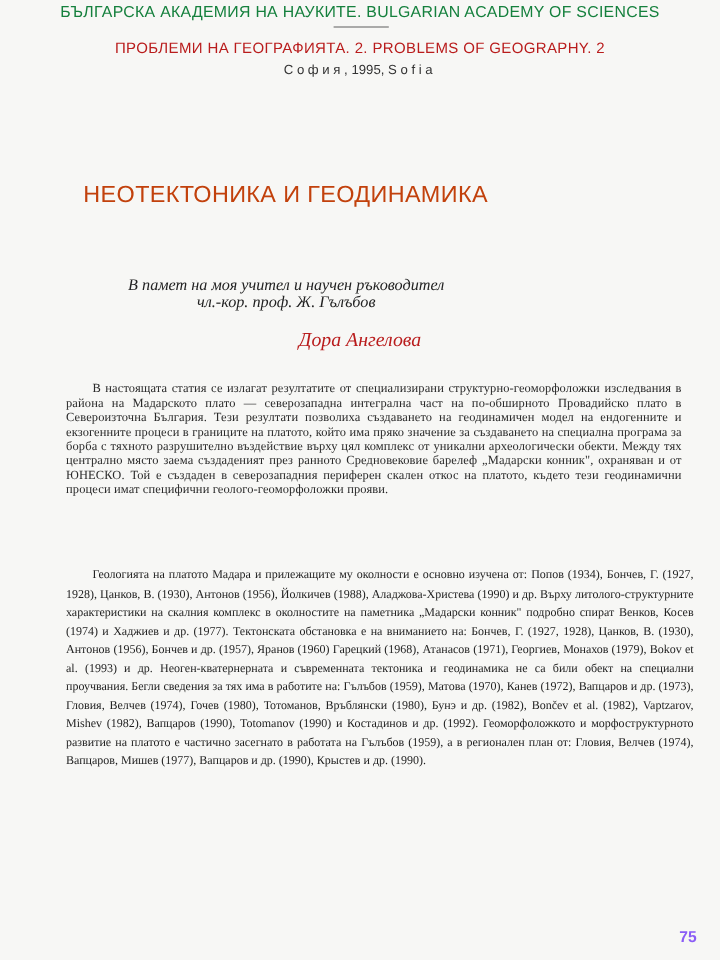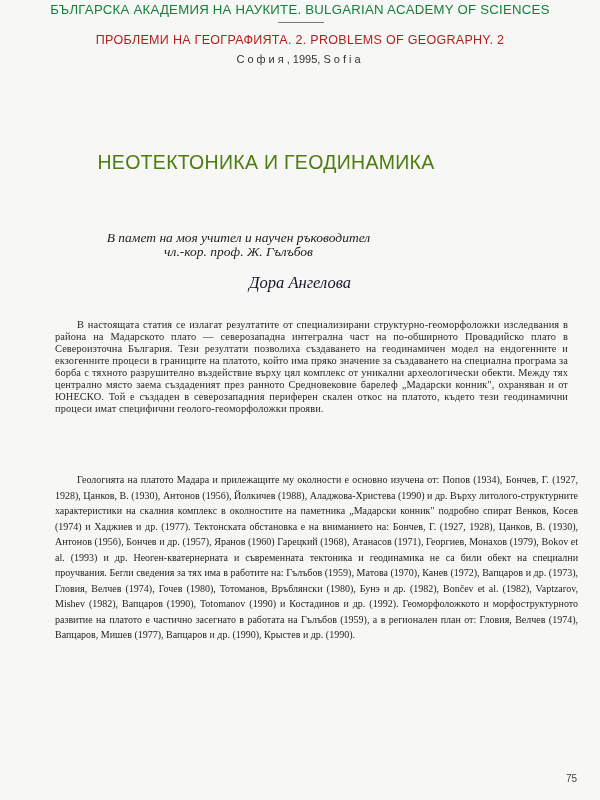--- a/index.html
+++ b/index.html
@@ -28,46 +28,46 @@
   }
   .hdr-place {
     position: absolute; left: 0; top: 53px; width: 600px; text-align: center;
     font-family: Liberation Sans, sans-serif; font-size: 11px; white-space: nowrap; color: #333;
   }
   .hdr-place .sp { letter-spacing: 3px; }
 
   .title {
     position: absolute; left: 0; top: 150px; width: 476px; text-align: center;
     font-family: "Liberation Sans", sans-serif; font-size: 19.5px; line-height: 24px;
-    letter-spacing: 0.3px; color: #4d7c0f; font-weight: normal; margin-left: 28px;
+    letter-spacing: 0.3px; color: #c2410c; font-weight: normal;
   }
   .dedication {
     position: absolute; left: 0; top: 231px; width: 477px; text-align: center;
     font-style: italic; font-size: 13.5px; line-height: 14px; color: #222;
   }
   .author {
     position: absolute; left: 0; top: 273px; width: 600px; text-align: center;
-    font-style: italic; font-size: 16.5px; color: #0f172a;
+    font-style: italic; font-size: 16.5px; color: #b91c1c;
   }
 
   .abstract {
     position: absolute; left: 55px; top: 309px; width: 513px;
     font-size: 10.4px; line-height: 12px; text-align: justify; color: #2a2a2a;
     text-indent: 22px; font-weight: normal;
     letter-spacing: 0.1px;
   }
   .body {
     position: absolute; left: 55px; top: 462px; width: 523px;
     font-size: 10px; line-height: 15.5px; text-align: justify; color: #1e1e1e;
     text-indent: 22px;
   }
 
   .page-number {
     position: absolute; left: 566px; top: 773px;
-    font-family: "Liberation Sans", sans-serif; font-weight: normal; font-size: 10px; color: #404040;
+    font-family: "Liberation Sans", sans-serif; font-weight: bold; font-size: 13px; color: #8b5cf6;
   }
 </style>
 </head>
 <body>
 
 <div class="page">
 
   <div class="hdr-academy">БЪЛГАРСКА АКАДЕМИЯ НА НАУКИТЕ. BULGARIAN ACADEMY OF SCIENCES</div>
   <div class="hdr-rule"></div>
   <div class="hdr-series">ПРОБЛЕМИ НА ГЕОГРАФИЯТА. 2. PROBLEMS OF GEOGRAPHY. 2</div>

